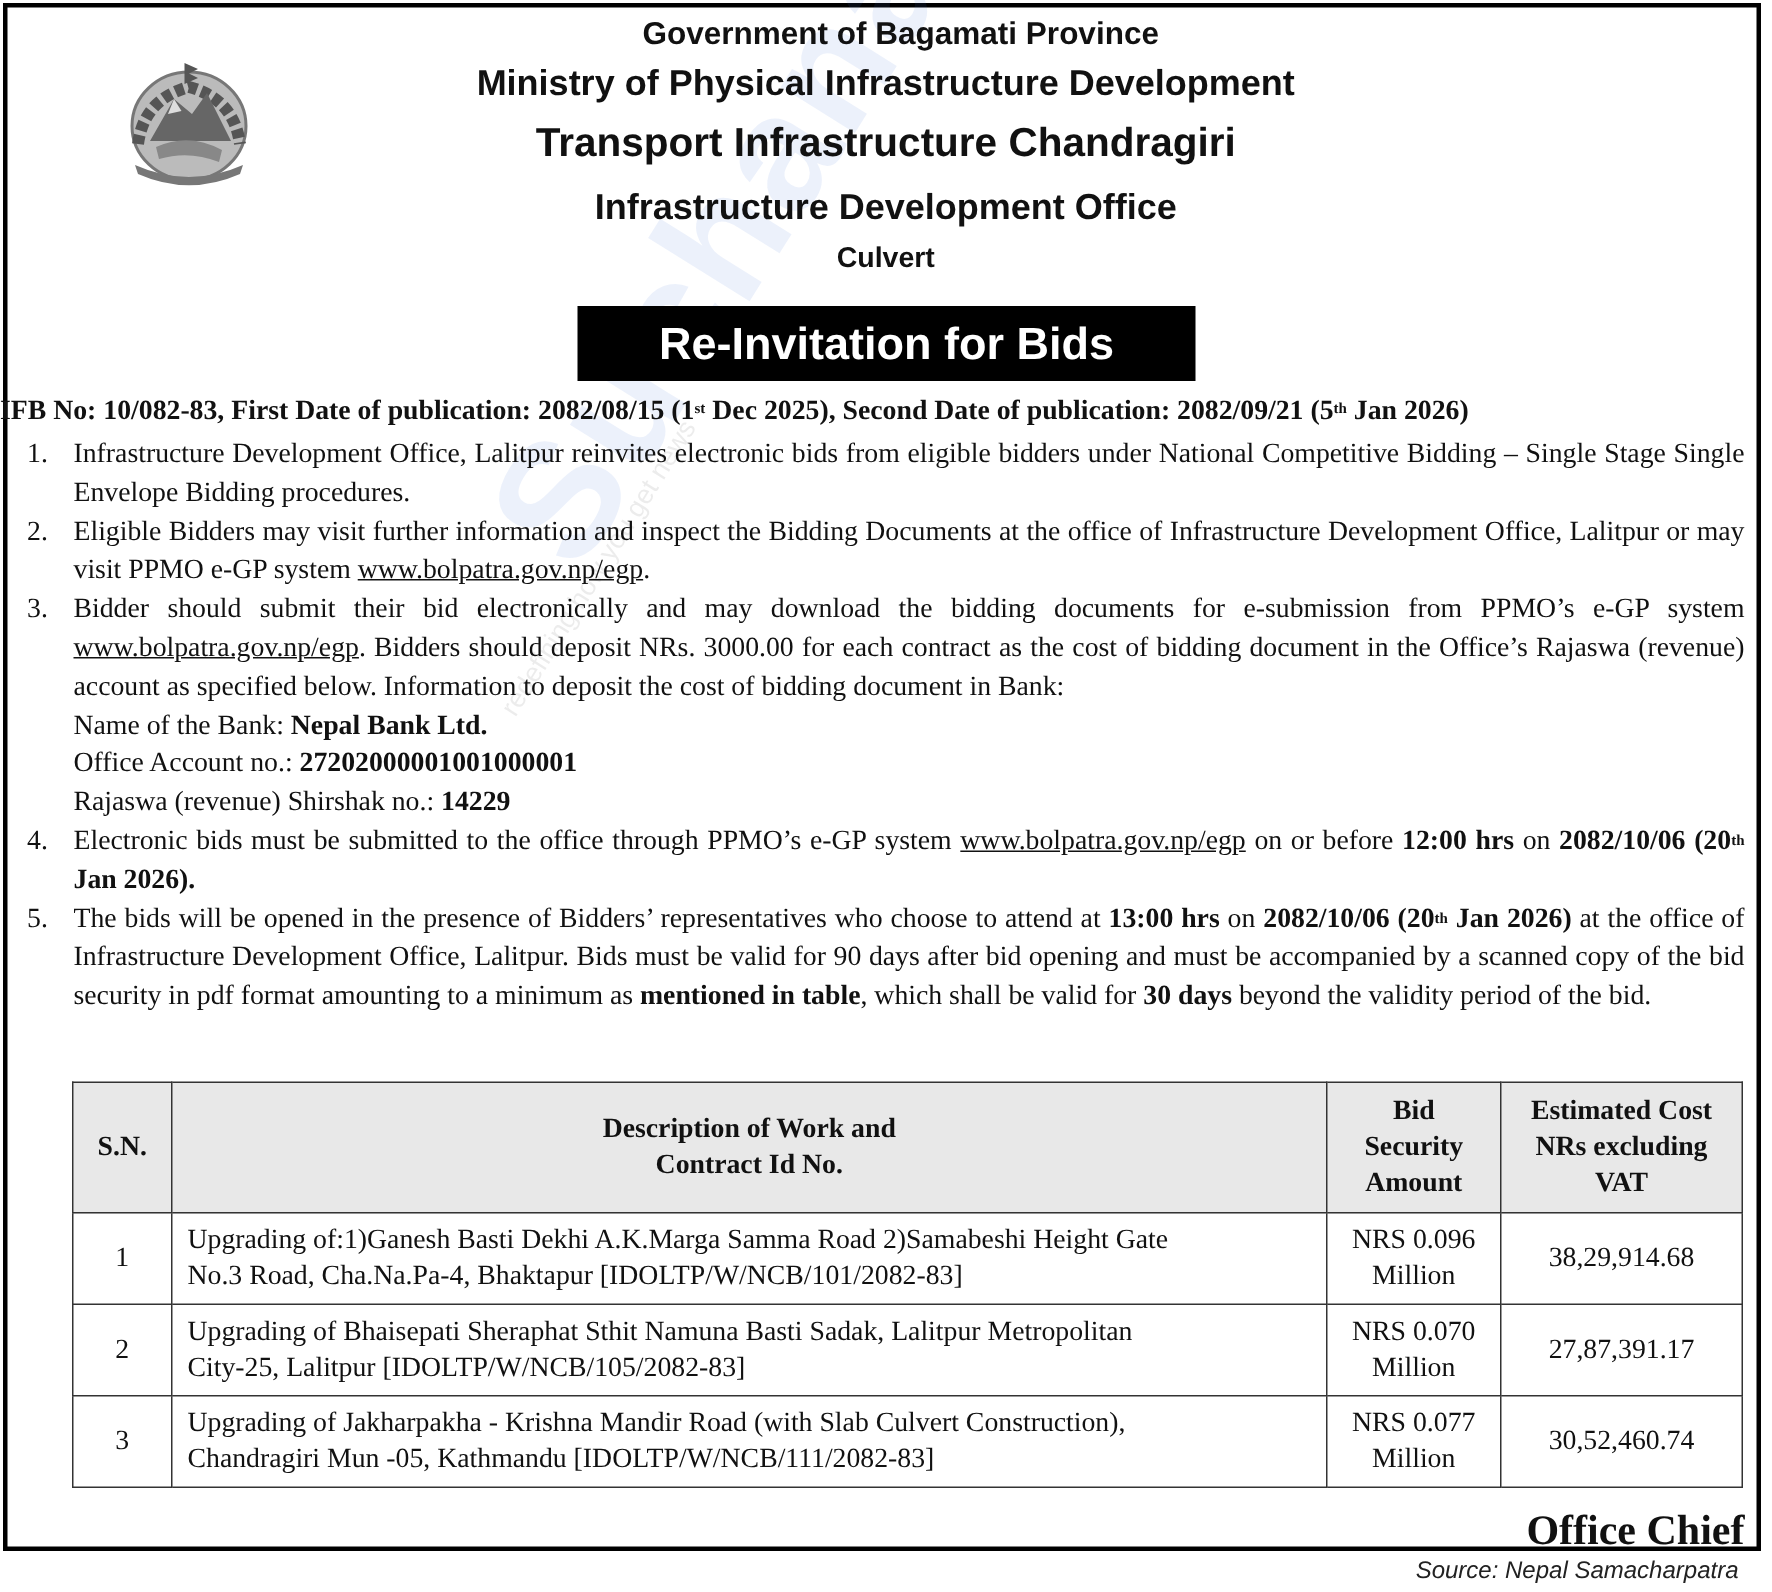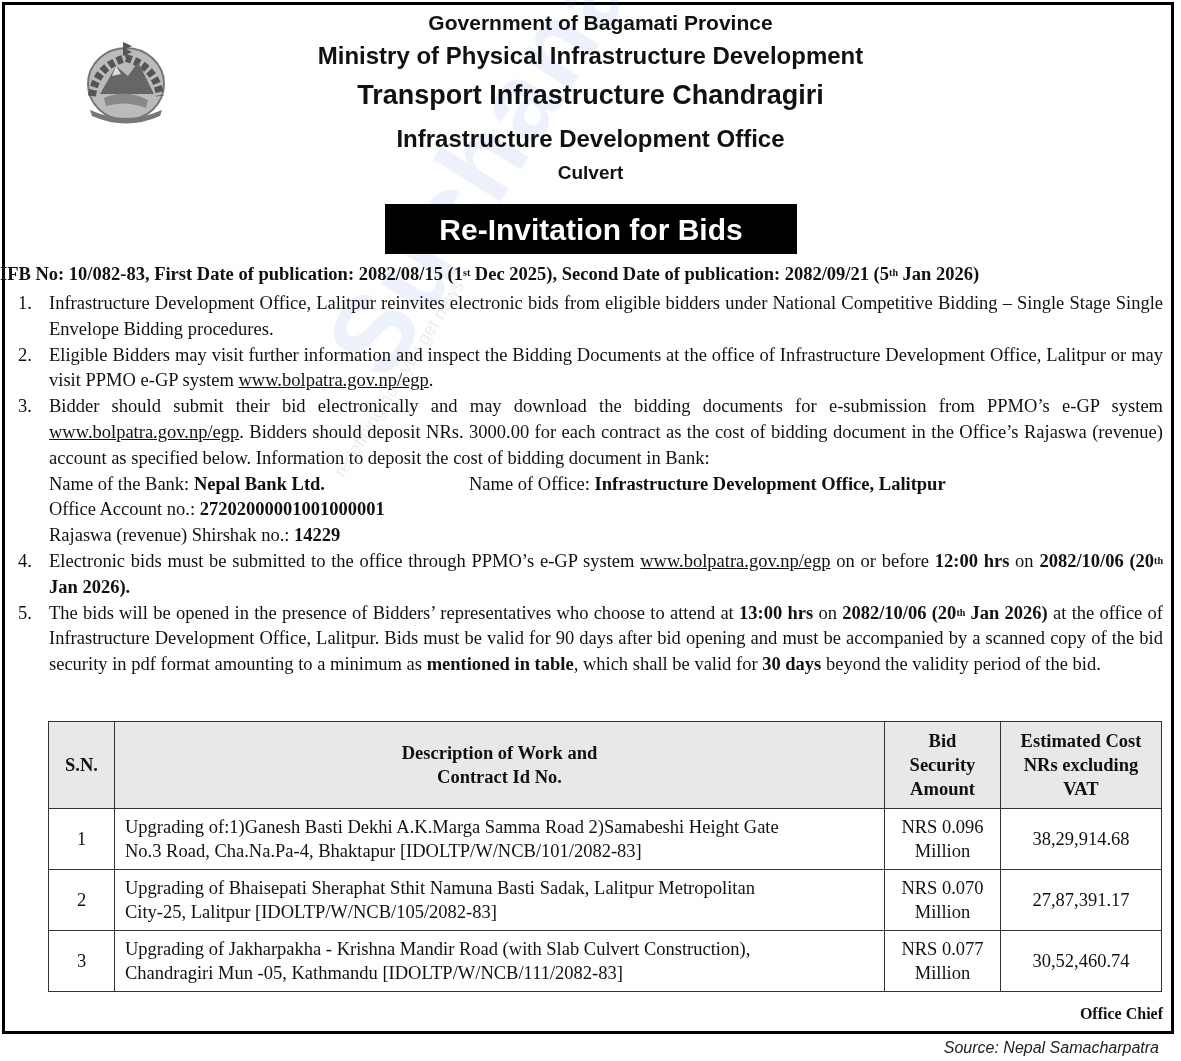--- a/index.html
+++ b/index.html
@@ -25,21 +25,21 @@
   .bank-row { display:flex; }
   .bank-left { width:420px; }
   table.bids { position:absolute; left:48px; top:721px; width:1114px; border-collapse:collapse; font-size:18.5px; }
   table.bids th, table.bids td { border:1.5px solid #333; padding:0 10px; }
   table.bids th { background:#e8e8e8; font-weight:bold; text-align:center; line-height:24px; height:86px; }
   table.bids td { line-height:24px; height:60px; }
   .c-sn { width:45px; text-align:center; }
   .c-desc { text-align:left; }
   .c-sec { width:95px; text-align:center;font-family:Liberation Serif, serif; }
   .c-cost { width:140px; text-align:center; }
-  .office-chief { position:absolute; right:18px; top:1005px; font-weight:bold; font-size:16px; }
+  .office-chief { position:absolute; right:18px; top:1005px; font-weight:bold; font-size:28px; }
   .source { position:absolute; right:22px; top:1039px; font-family:"Liberation Sans", sans-serif; font-style:italic; font-size:16px; color:#222; }
 </style>
 </head>
 <body>
 
 <div class="frame"></div>
 
 <div class="watermark">Suchanaa</div>
 <div class="wm-tag">redefining how you get news</div>
 
@@ -75,21 +75,20 @@
   <div class="item">
     <span class="num">2.</span>
     <span class="txt"><span>Eligible Bidders may visit further information and inspect the Bidding Documents at the office of Infrastructure Development Office, Lalitpur or may visit PPMO e-GP system </span><span class="u">www.bolpatra.gov.np/egp</span><span>.</span></span>
   </div>
   <div class="item">
     <span class="num">3.</span>
     <span class="txt">
       <span>Bidder should submit their bid electronically and may download the bidding documents for e-submission from PPMO’s e-GP system </span><span class="u">www.bolpatra.gov.np/egp</span><span>. Bidders should deposit NRs. 3000.00 for each contract as the cost of bidding document in the Office’s Rajaswa (revenue) account as specified below. Information to deposit the cost of bidding document in Bank:</span>
       <div class="bank-row">
         <div class="bank-left"><span>Name of the Bank: </span><b>Nepal Bank Ltd.</b></div>
-        <div><span>Name of Office: </span><b>Infrastructure Development Office, Lalitpur</b></div>
       </div>
       <div class="bank-row">
         <div><span>Office Account no.: </span><b>27202000001001000001</b></div>
       </div>
       <div><span>Rajaswa (revenue) Shirshak no.: </span><b>14229</b></div>
     </span>
   </div>
   <div class="item">
     <span class="num">4.</span>
     <span class="txt"><span>Electronic bids must be submitted to the office through PPMO’s e-GP system </span><span class="u">www.bolpatra.gov.np/egp</span><span> on or before </span><b>12:00 hrs</b><span> on </span><b><span>2082/10/06 (20</span><sup>th</sup><span> Jan 2026).</span></b></span>

